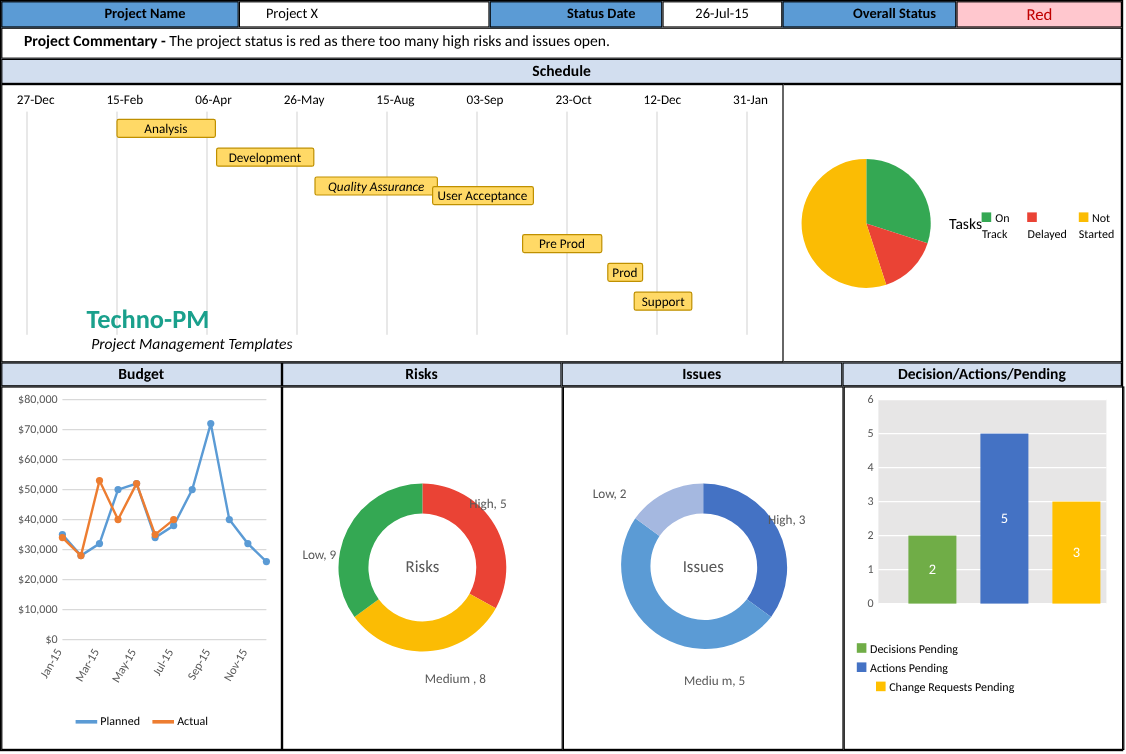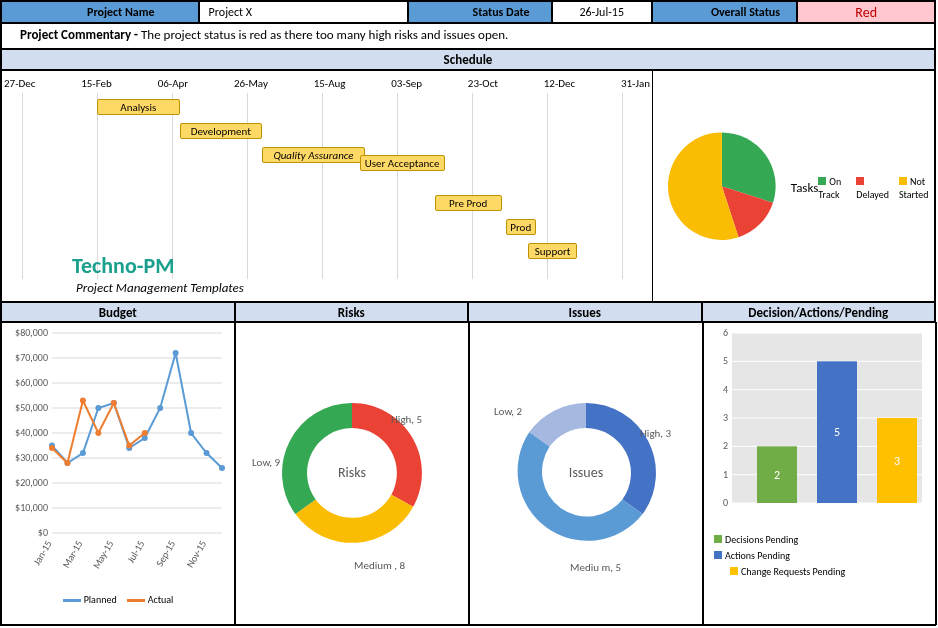--- a/index.html
+++ b/index.html
@@ -9,21 +9,21 @@
   .hdr-cell { border:1px solid #000; display:flex; align-items:center; justify-content:center; font-weight:bold; }
   .hdr-blue { background:#5b9bd5; color:#000;padding-left:42px; }
   .hdr-white { background:#fff; color:#000; font-weight:normal; }
   .hdr-red { background:#ffc7ce; color:#c00000; font-weight:normal; font-size:14px; }
   .commentary { border:1px solid #000; height:26px; padding:3px 18px; font-size:13px; }
   .commentary b { font-weight:bold; }
   .section-hdr { background:#d2deef; border:1px solid #000; text-align:center; font-weight:bold; font-size:13px; padding:2px; }
   .schedule-wrap { display:flex; height:232px; }
   .gantt-box { width:652px; border:1px solid #000; position:relative; }
   .pie-box { width:282px; border:1px solid #000; border-left:none; display:flex; flex-direction:row; align-items:center; justify-content:center; }
-  .gantt-axis { position:absolute; top:6px; left:0; right:0; display:flex; justify-content:space-between; padding:0 2px; font-size:11px; }
+  .gantt-axis { position:absolute; top:6px; left:0; right:0; display:flex; justify-content:space-between; padding:0 12px; font-size:11px; }
   .gantt-grid { position:absolute; top:22px; left:20px; right:30px; bottom:22px; }
   .gantt-vline { position:absolute; top:0; bottom:0; width:1px; background:#d9d9d9; }
   .gantt-bar { position:absolute; height:16px; background:#ffd966; border:1px solid #bf9000; font-size:11px; display:flex; align-items:center; justify-content:center; border-radius:2px; color:#000; }
   .brand { position:absolute; left:70px; bottom:22px; font-size:22px; font-weight:bold; color:#1aa08c; }
   .brand-sub { position:absolute; left:74px; bottom:6px; font-style:italic; font-size:13px; color:#000; }
   .pie-title { font-size:13px; margin-top:2px; }
   .pie-legend { display:flex; justify-content:center; gap:10px; font-size:10px; margin-top:4px;}
   .sq { display:inline-block; width:8px; height:8px; margin-right:3px; }
   .row2 { display:flex; height:20px; }
   .subhdr { background:#d2deef; border:1px solid #000; text-align:center; font-weight:bold; font-size:13px; display:flex; align-items:center; justify-content:center; }
@@ -35,21 +35,21 @@
   svg text.lbl { font-size:11px; fill:#595959; }
   .donut-center { font-size:14px; fill:#595959; text-anchor:middle; }
 </style>
 </head>
 <body>
 
 <div class="page">
 
  <div class="hdr-row">
   <div class="hdr-cell hdr-blue" style="width:198px">Project Name</div>
-  <div class="hdr-cell hdr-white" style="width:210px;justify-content:flex-start;padding-left:9px">Project X</div>
+  <div class="hdr-cell hdr-white" style="width:210px;justify-content:flex-start;padding-left:22px">Project X</div>
   <div class="hdr-cell hdr-blue" style="width:144px">Status Date</div>
   <div class="hdr-cell hdr-white" style="width:100px">26-Jul-15</div>
   <div class="hdr-cell hdr-blue" style="width:146px">Overall Status</div>
   <div class="hdr-cell hdr-red" style="width:138px">Red</div>
  </div>
 
  <div class="commentary">
    <b>Project Commentary - </b><span>The project status is red as there too many high risks and issues open.</span>
  </div>
 

